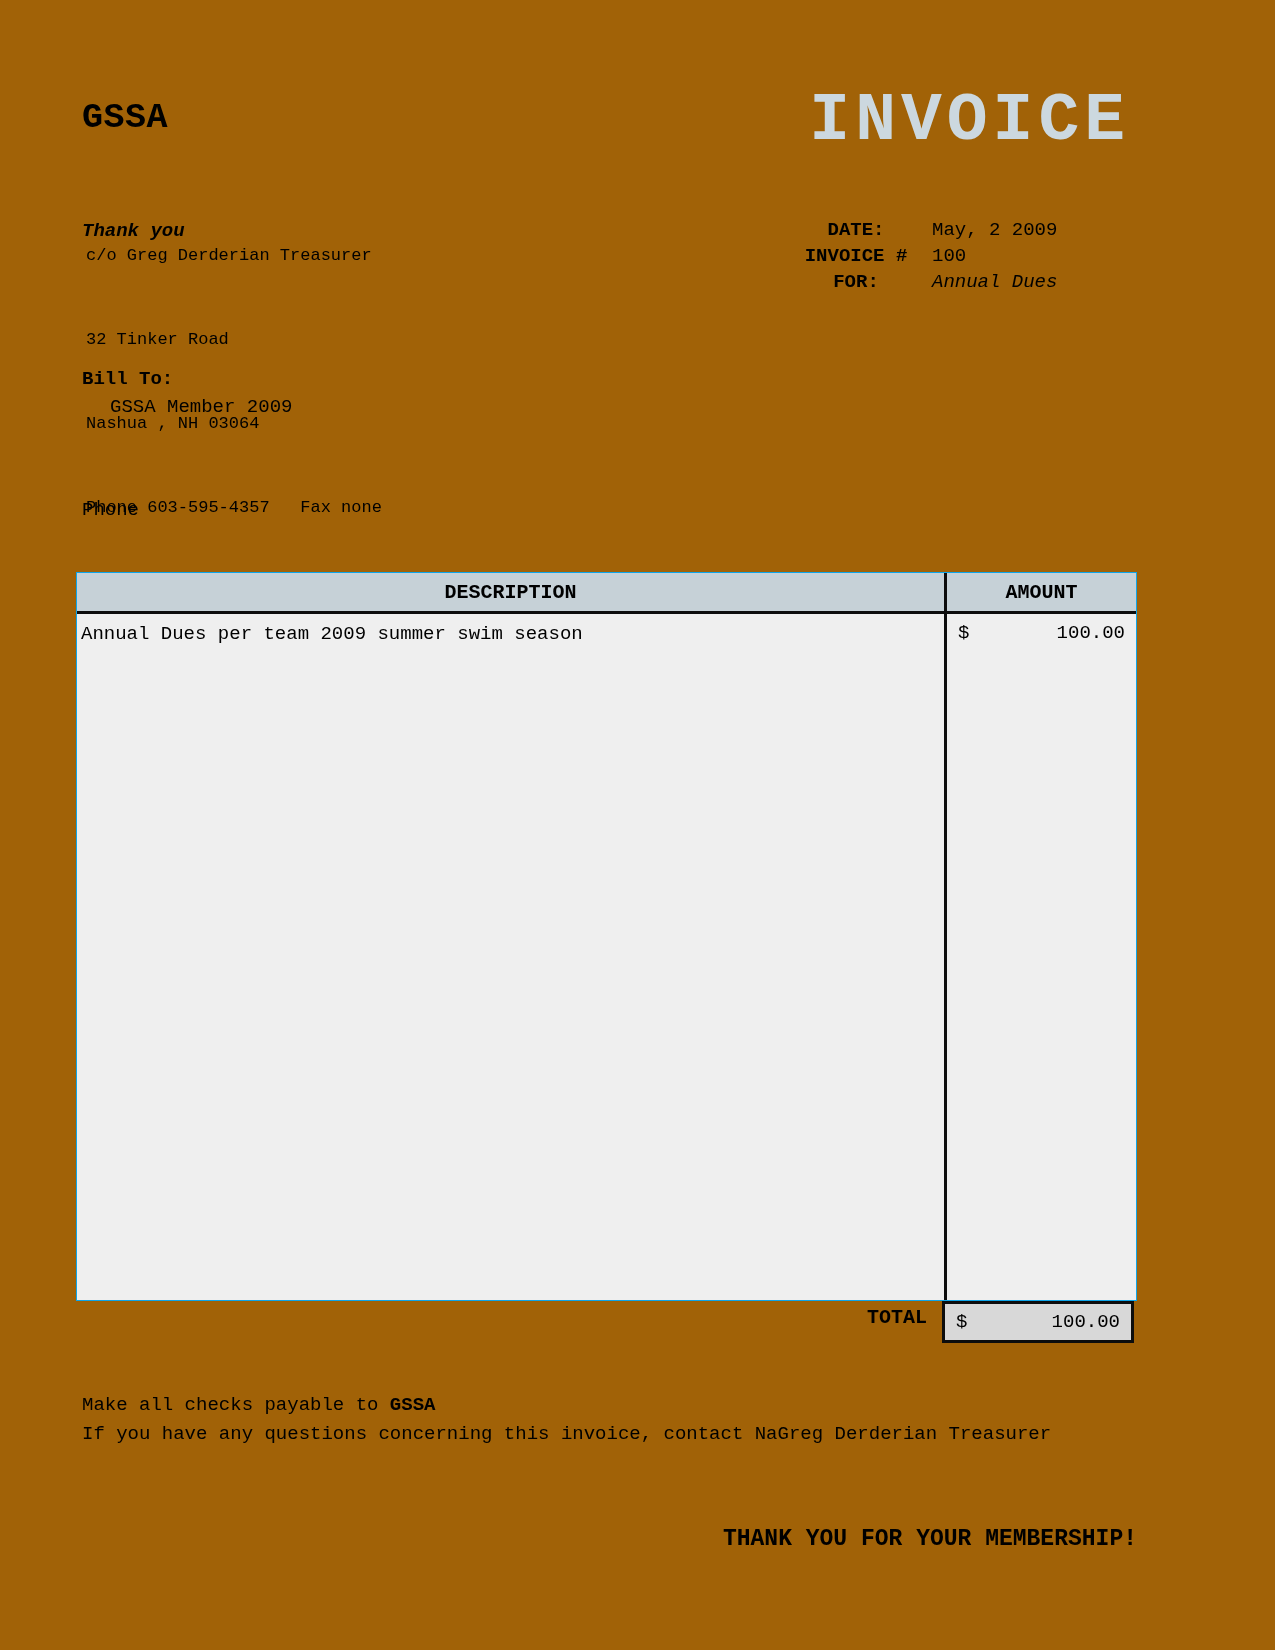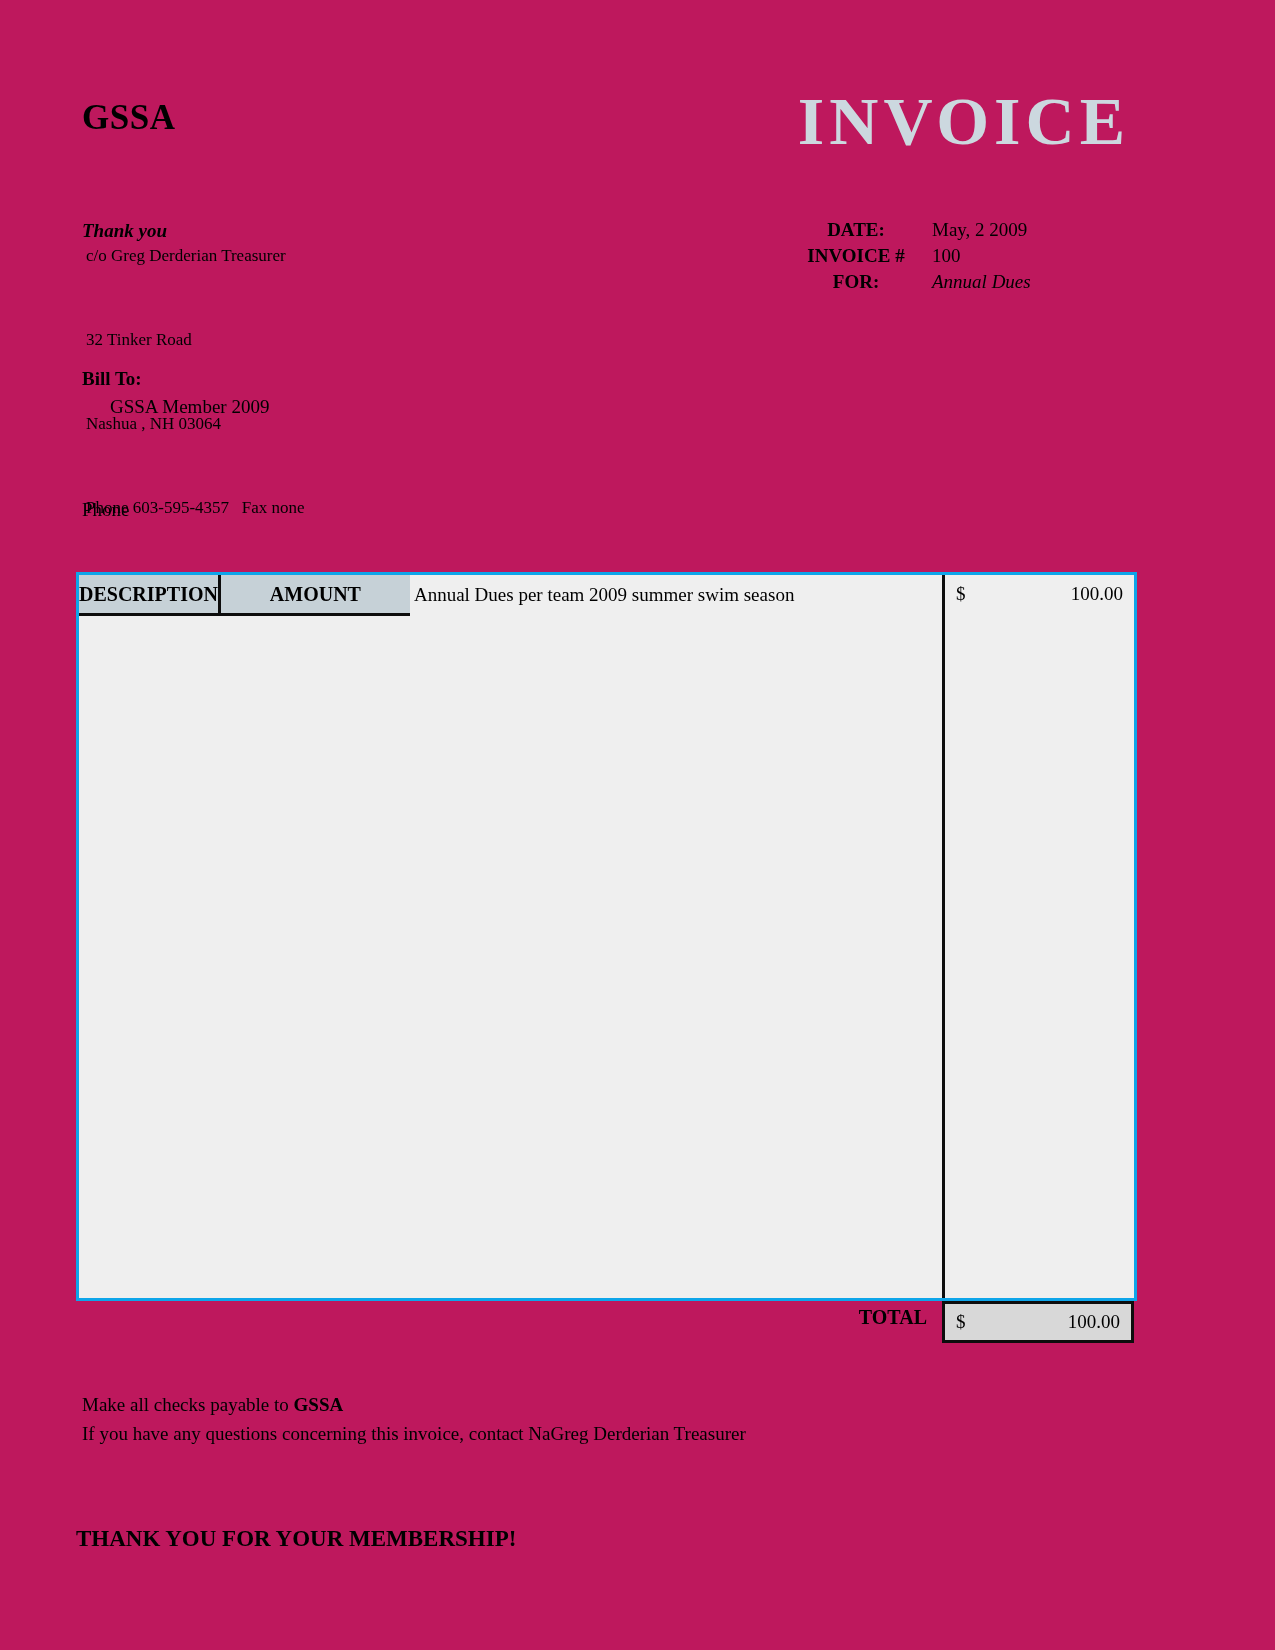--- a/index.html
+++ b/index.html
@@ -1,21 +1,21 @@
 <!DOCTYPE html>
 <html><head>
 <meta charset="utf-8">
 <style>
   html,body{margin:0;padding:0;}
   body{background:#ececec;}
   .page{
     position:relative;
     width:1275px;height:1650px;
-    background:#be185d;
-    font-family:Liberation Serif, serif;
+    background:#a16207;
+    font-family:Liberation Mono, monospace;
     color:#000;
     overflow:hidden;
   }
   
   .brand{
     position:absolute;left:82px;top:98px;
     font-size:35px;font-weight:bold;letter-spacing:0.5px;
   }
   .doc-title{
     position:absolute;left:700px;top:82px;width:430px;
@@ -42,23 +42,23 @@
   .meta-value.italic{font-style:italic;}
   
   .billto-label{position:absolute;left:82px;top:368px;font-size:19px;font-weight:bold;}
   .billto-name{position:absolute;left:82px;top:396px;font-size:19px;margin-left:28px;}
   .billto-phone{position:absolute;left:82px;top:499px;font-size:19px;}
   
   .invoice-table{
     position:absolute;left:76px;top:572px;
     width:1061px;height:729px;
     box-sizing:border-box;
-    border:3px solid #0ea5e9;
+    border:1px solid #0ea5e9;
     background:#efefef;
-    display:flex;
+    display:flex;flex-direction:column;
   }
   .thead{
     display:flex;height:41px;box-sizing:border-box;
     background:#c6d1d7;
     border-bottom:3px solid #0d0d0d;
     font-weight:bold;font-size:20px;
   }
   .th-desc{flex:1;display:flex;align-items:center;justify-content:center;}
   .th-amt{
     width:192px;box-sizing:border-box;
@@ -84,21 +84,21 @@
     border:3px solid #0d0d0d;background:#d8d8d8;
     display:flex;align-items:center;justify-content:space-between;
     padding:0 11px;font-size:19px;
   }
   
   .footer-checks{position:absolute;left:82px;top:1394px;font-size:19px;white-space:pre-wrap;}
   .footer-checks b{font-weight:bold;}
   .footer-questions{position:absolute;left:82px;top:1423px;font-size:19px;white-space:pre-wrap;}
   .thanks-line{
     position:absolute;left:76px;top:1526px;width:1061px;
-    text-align:left;font-size:23px;font-weight:bold;
+    text-align:right;font-size:23px;font-weight:bold;
   }
 </style>
 </head>
 <body>
 
 <div class="page">
 
   <div class="brand">GSSA</div>
   <div class="doc-title">INVOICE</div>
   <div class="tagline">Thank you</div>

